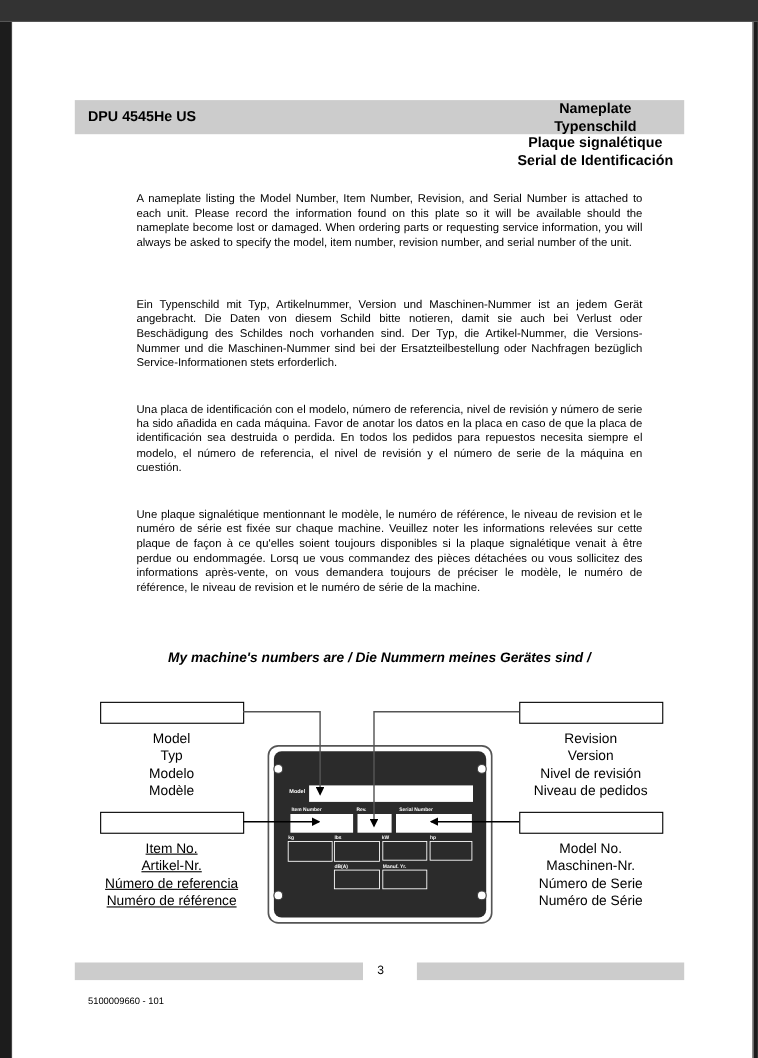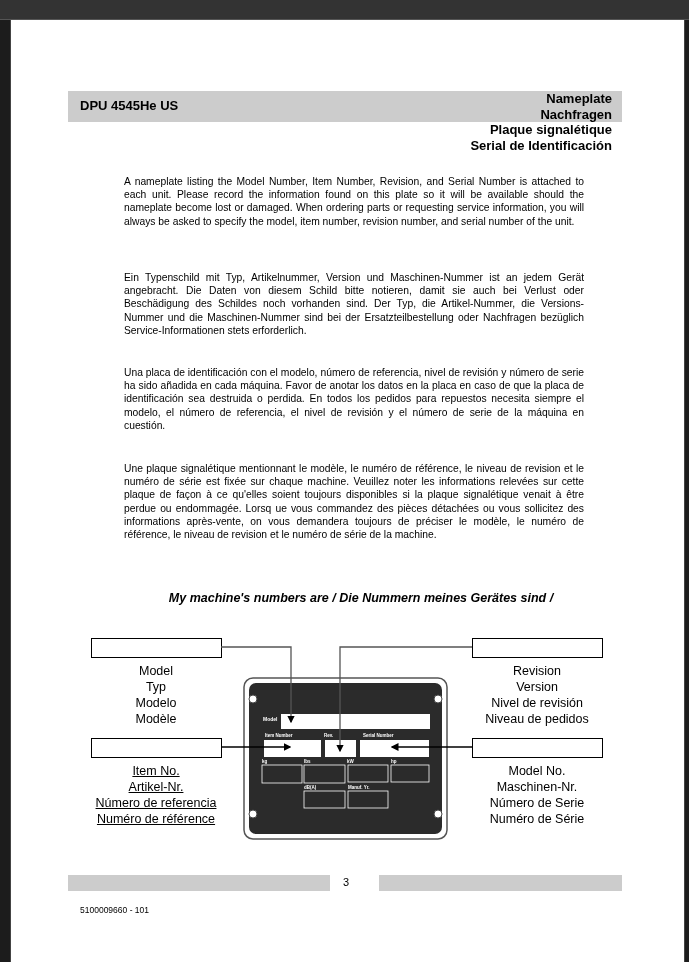--- a/index.html
+++ b/index.html
@@ -1,41 +1,41 @@
 <!DOCTYPE html>
 <html><head>
 <meta charset="utf-8">
 <style>
   html,body{margin:0;padding:0;}
   body{width:689px;height:962px;background:#1c1c1c;position:relative;overflow:hidden;font-family:"Liberation Sans",sans-serif;color:#000;}
   .topbar{position:absolute;left:0;top:0;width:689px;height:19px;background:#333333;border-bottom:1px solid #555;}
   .page{position:absolute;left:10px;top:20px;width:673px;height:942px;background:#fff;border-left:1px solid #444;border-right:1px solid #444;}
   .hdr-bar{position:absolute;left:68px;top:91px;width:554px;height:31px;background:#cccccc;}
   .doc-title{position:absolute;left:80px;top:98px;font-size:13px;font-weight:bold;}
-  .sec-titles{position:absolute;right:77px;top:91px;text-align:right;font-size:13px;font-weight:bold;line-height:15.5px;}
+  .sec-titles{position:absolute;right:77px;top:91px;text-align:center;font-size:13px;font-weight:bold;line-height:15.5px;}
   .para{position:absolute;left:124px;width:460px;font-size:10.3px;line-height:13.2px;text-align:justify;}
-  .prompt{position:absolute;left:116px;width:490px;top:590px;text-align:center;font-size:12.5px;font-weight:bold;font-style:italic;line-height:16px;}
+  .prompt{position:absolute;left:100px;width:490px;top:590px;text-align:center;font-size:12.5px;font-weight:bold;font-style:italic;line-height:16px;}
   .field-box{position:absolute;width:129px;height:18px;border:1px solid #000;background:#fff;}
   .label-group{position:absolute;width:150px;text-align:center;font-size:12.5px;line-height:16px;}
   .footer-bar{position:absolute;top:875px;height:16px;background:#cccccc;}
   .footer-code{position:absolute;left:80px;top:877px;font-size:8.5px;margin-top:28px;}
   .page-num{position:absolute;left:343px;top:876px;font-size:11px;}
   svg.diagram{position:absolute;left:0;top:0;}
 </style>
 </head>
 <body>
 
 <div class="topbar"></div>
 <div class="page"></div>
 
 <div class="hdr-bar"></div>
 <div class="doc-title">DPU 4545He US</div>
 <div class="sec-titles">
   <div>Nameplate</div>
-  <div>Nachfragen</div>
+  <div>Typenschild</div>
   <div>Plaque signalétique</div>
   <div>Serial de Identificación</div>
 </div>
 
 <p class="para" style="top:175px;margin:0;">A nameplate listing the Model Number, Item Number, Revision, and Serial Number is attached to each unit. Please record the information found on this plate so it will be available should the nameplate become lost or damaged. When ordering parts or requesting service information, you will always be asked to specify the model, item number, revision number, and serial number of the unit.</p>
 <p class="para" style="top:271px;margin:0;">Ein Typenschild mit Typ, Artikelnummer, Version und Maschinen-Nummer ist an jedem Gerät angebracht. Die Daten von diesem Schild bitte notieren, damit sie auch bei Verlust oder Beschädigung des Schildes noch vorhanden sind. Der Typ, die Artikel-Nummer, die Versions- Nummer und die Maschinen-Nummer sind bei der Ersatzteilbestellung oder Nachfragen bezüglich Service-Informationen stets erforderlich.</p>
 <p class="para" style="top:366px;margin:0;">Una placa de identificación con el modelo, número de referencia, nivel de revisión y número de serie ha sido añadida en cada máquina. Favor de anotar los datos en la placa en caso de que la placa de identificación sea destruida o perdida. En todos los pedidos para repuestos necesita siempre el modelo, el número de referencia, el nivel de revisión y el número de serie de la máquina en cuestión.</p>
 <p class="para" style="top:462px;margin:0;">Une plaque signalétique mentionnant le modèle, le numéro de référence, le niveau de revision et le numéro de série est fixée sur chaque machine. Veuillez noter les informations relevées sur cette plaque de façon à ce qu'elles soient toujours disponibles si la plaque signalétique venait à être perdue ou endommagée. Lorsq ue vous commandez des pièces détachées ou vous sollicitez des informations après-vente, on vous demandera toujours de préciser le modèle, le numéro de référence, le niveau de revision et le numéro de série de la machine.</p>
 
 <div class="prompt">

